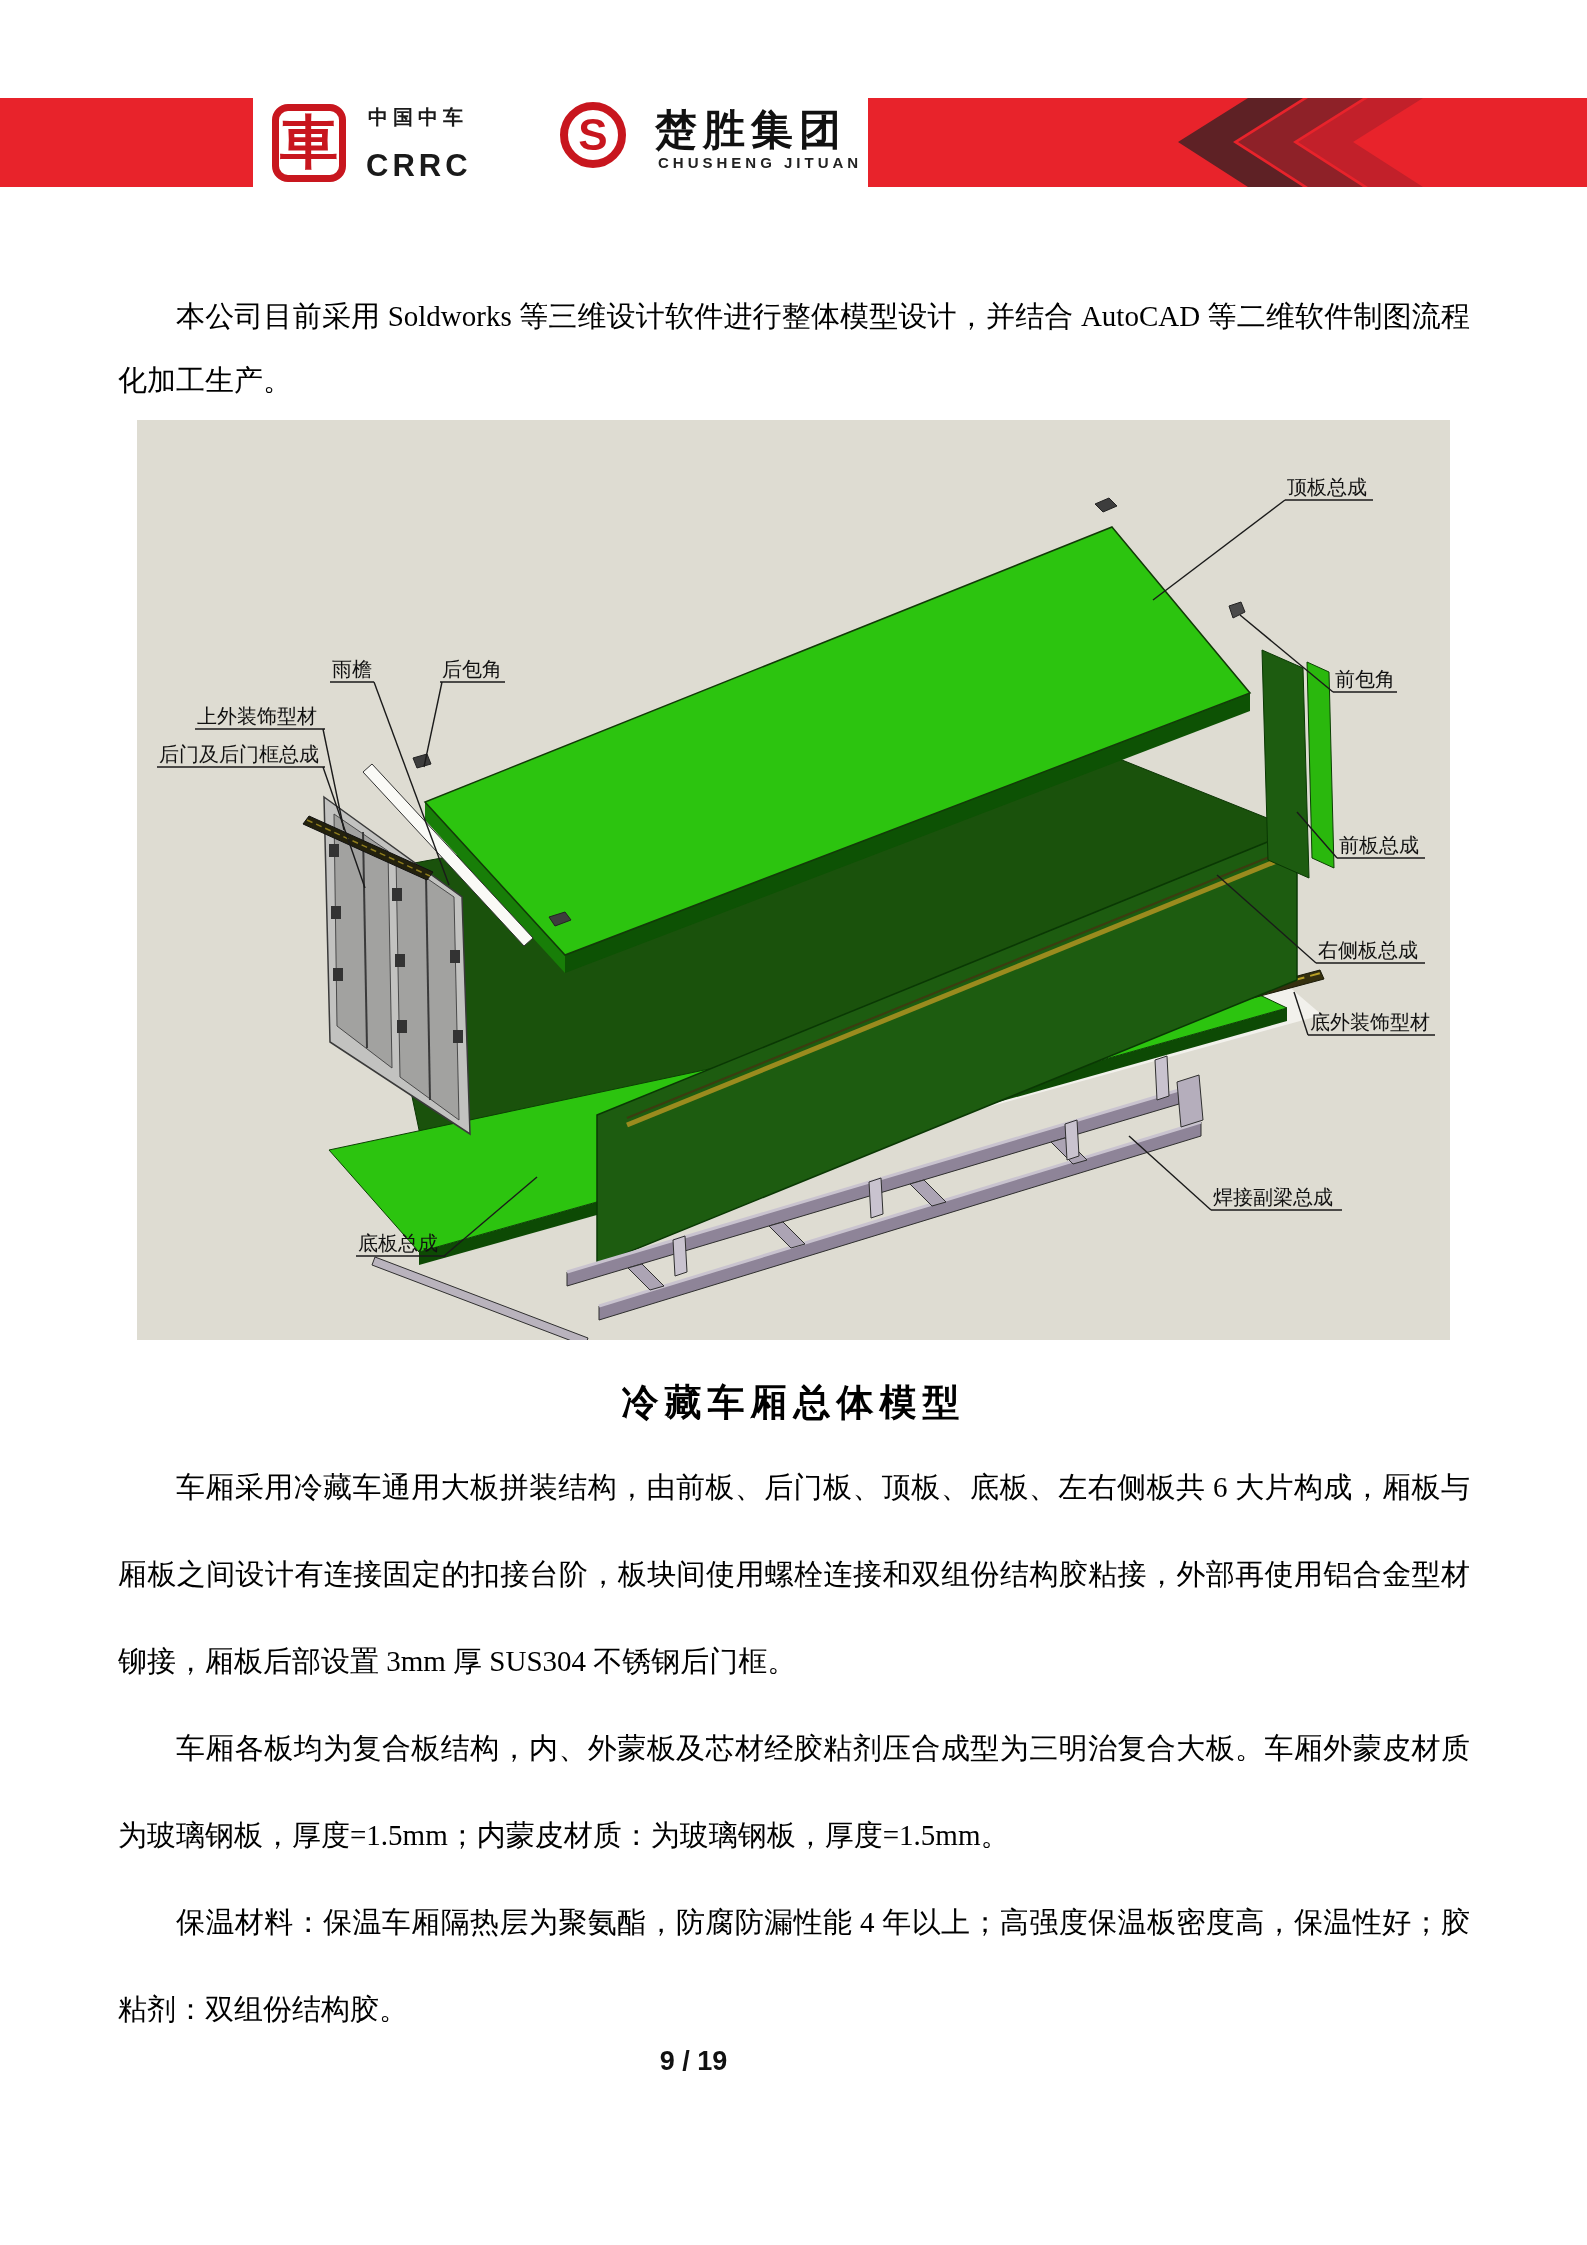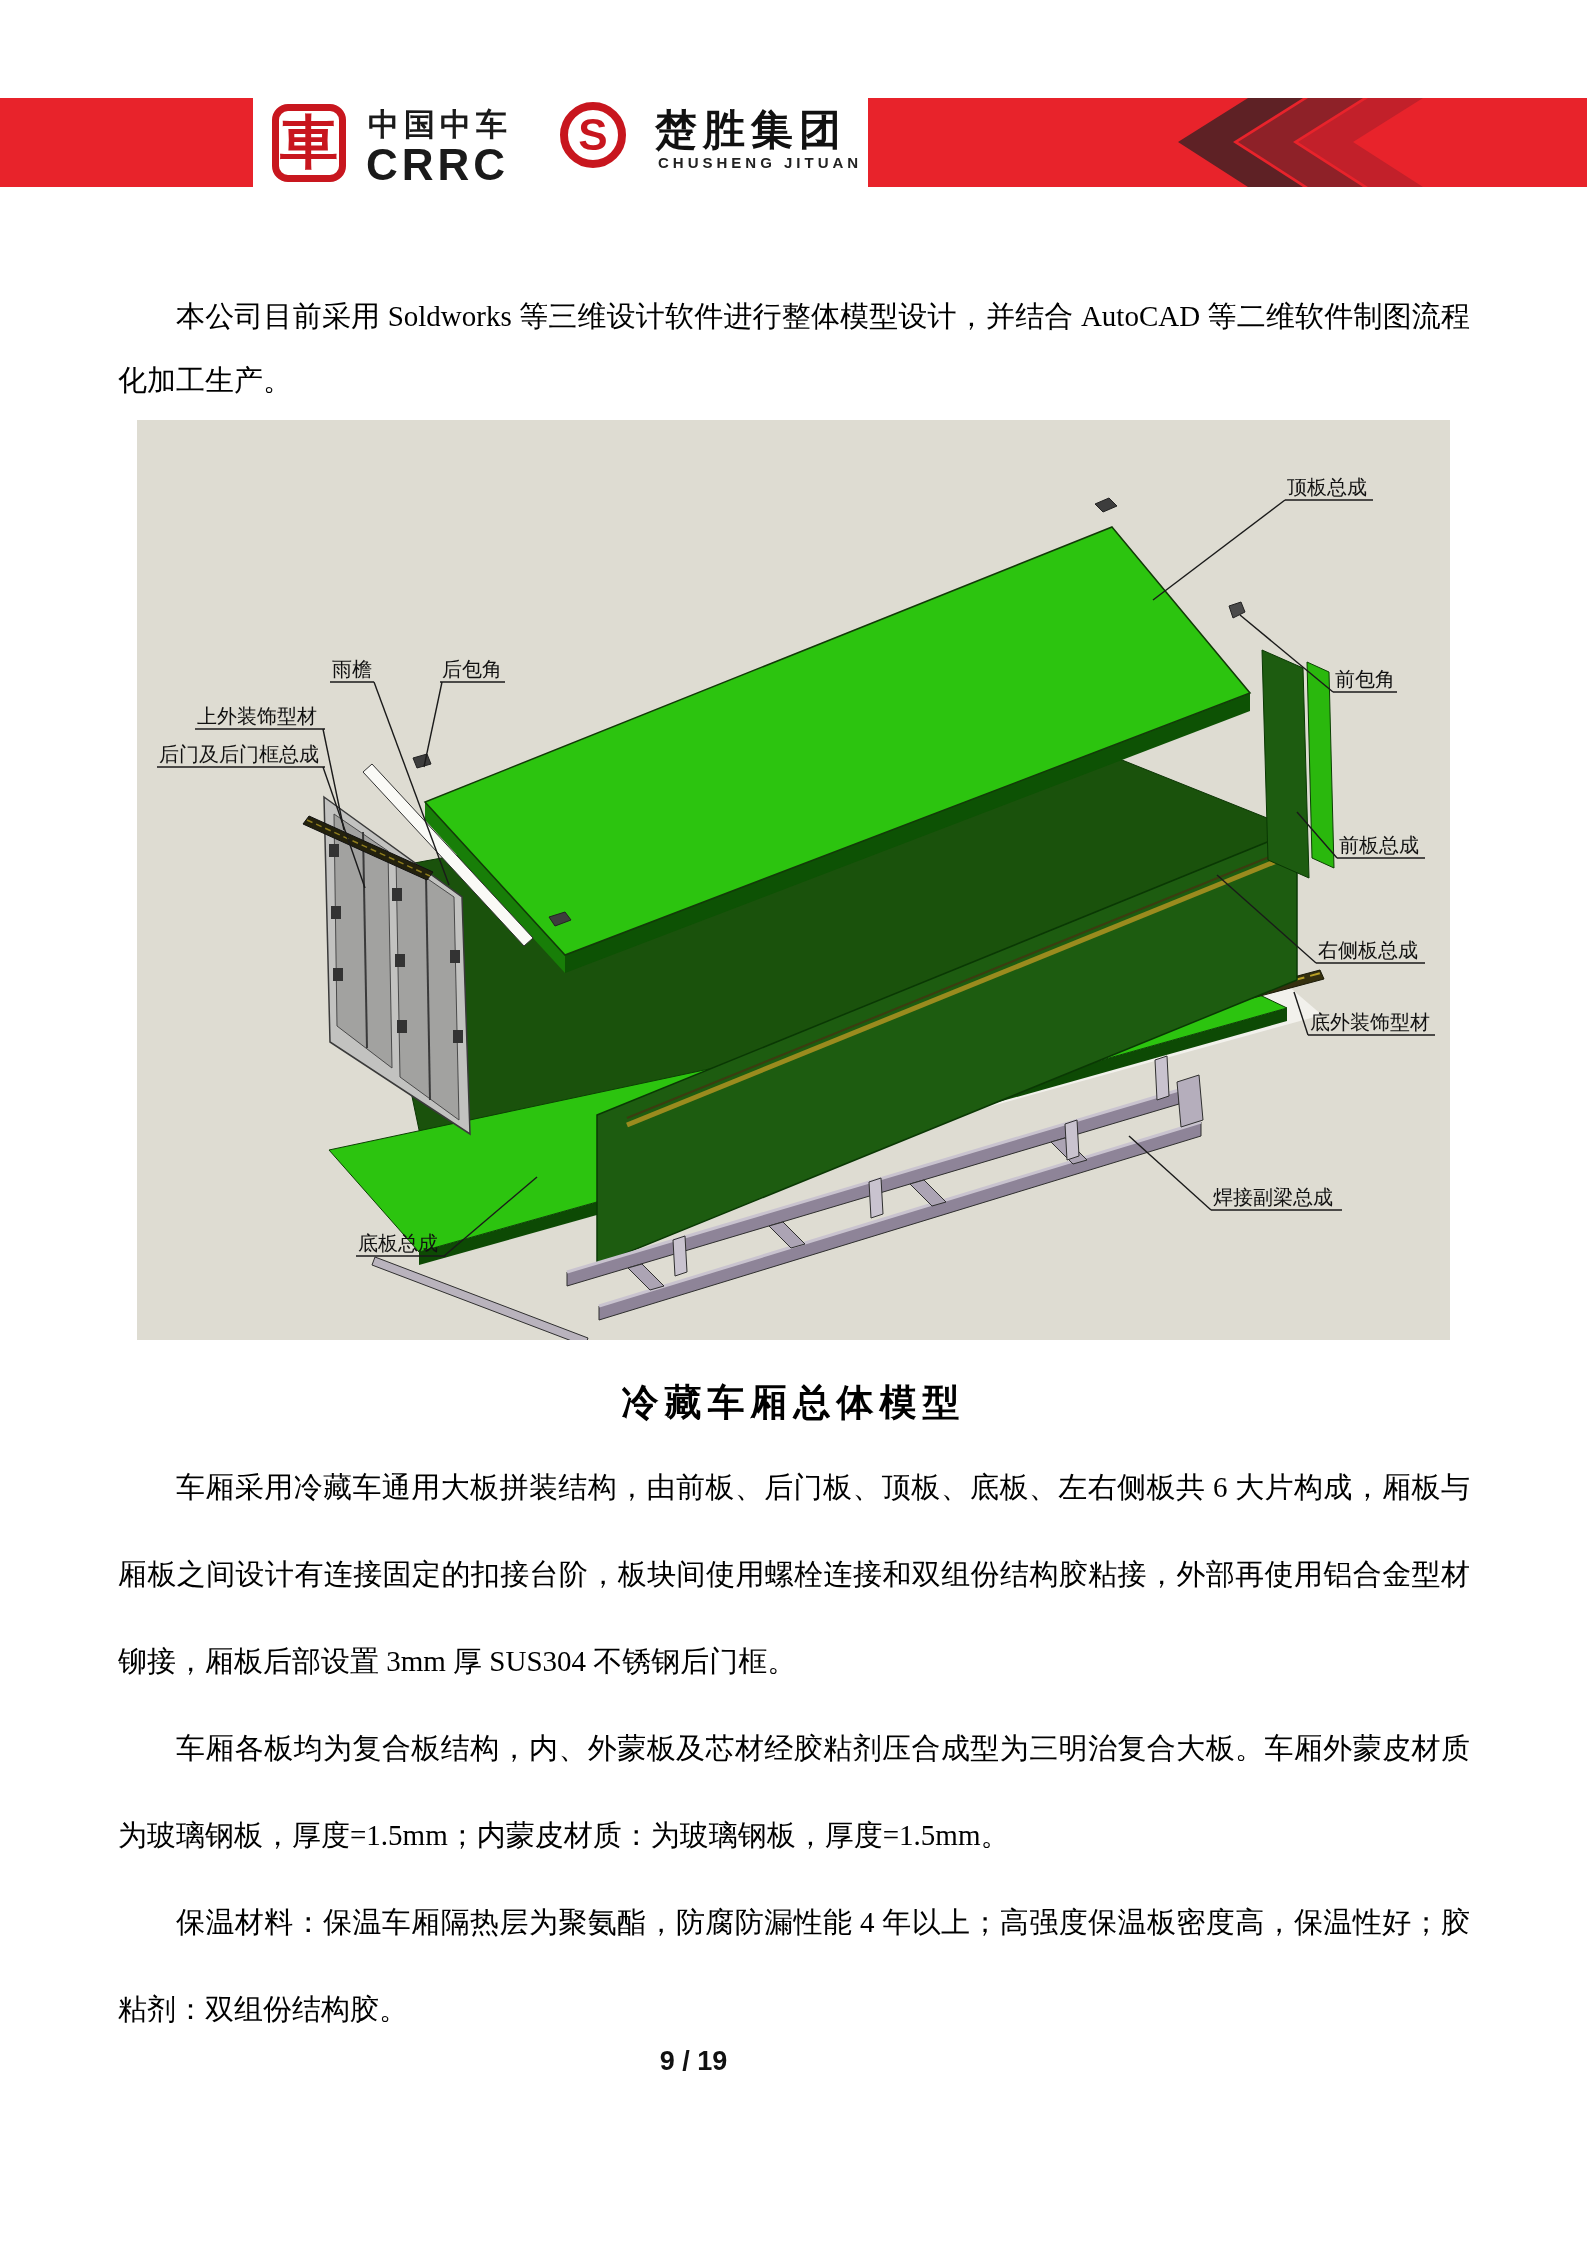--- a/index.html
+++ b/index.html
@@ -6,23 +6,23 @@
   .page{position:relative;width:1587px;height:2245px;background:#ffffff;overflow:hidden;
         font-family:"Liberation Serif","DejaVu Serif",serif;color:#000;}
   
   .hdr-bar{position:absolute;top:98px;height:89px;background:#e8232b;}
   .hdr-bar.left{left:0;width:253px;}
   .hdr-bar.right{left:868px;width:719px;}
   .hdr-chevrons{position:absolute;top:0;left:295px;height:89px;}
   .crrc-emblem{position:absolute;left:272px;top:104px;width:74px;height:78px;border:7px solid #c8161e;
                border-radius:16px;display:flex;align-items:center;justify-content:center;
                font-size:58px;font-weight:bold;color:#c8161e;background:#fff;box-sizing:border-box;}
-  .crrc-cn{position:absolute;left:368px;top:104px;font-size:31px;font-weight:bold;letter-spacing:5px;
+  .crrc-cn{position:absolute;left:368px;top:104px;font-size:20px;font-weight:bold;letter-spacing:5px;
            font-family:"Liberation Sans",sans-serif;color:#1a1a1a;}
-  .crrc-en{position:absolute;left:366px;top:140px;font-size:44px;font-weight:bold;letter-spacing:4px;
+  .crrc-en{position:absolute;left:366px;top:148px;font-size:31px;font-weight:bold;letter-spacing:4px;
            font-family:"Liberation Sans",sans-serif;color:#1a1a1a;}
   .cs-logo{position:absolute;left:560px;top:102px;width:66px;height:66px;border:8px solid #c8161e;
            border-radius:50%;display:flex;align-items:center;justify-content:center;
            font-size:44px;font-weight:bold;color:#c8161e;background:#fff;box-sizing:border-box;
            font-family:"Liberation Sans",sans-serif;}
   .cs-cn{position:absolute;left:655px;top:102px;font-size:42px;font-weight:bold;letter-spacing:6px;
          font-family:"Liberation Sans",sans-serif;color:#111;}
   .cs-en{position:absolute;left:658px;top:154px;font-size:15px;font-weight:bold;letter-spacing:4px;
          font-family:"Liberation Sans",sans-serif;color:#222;}
   

